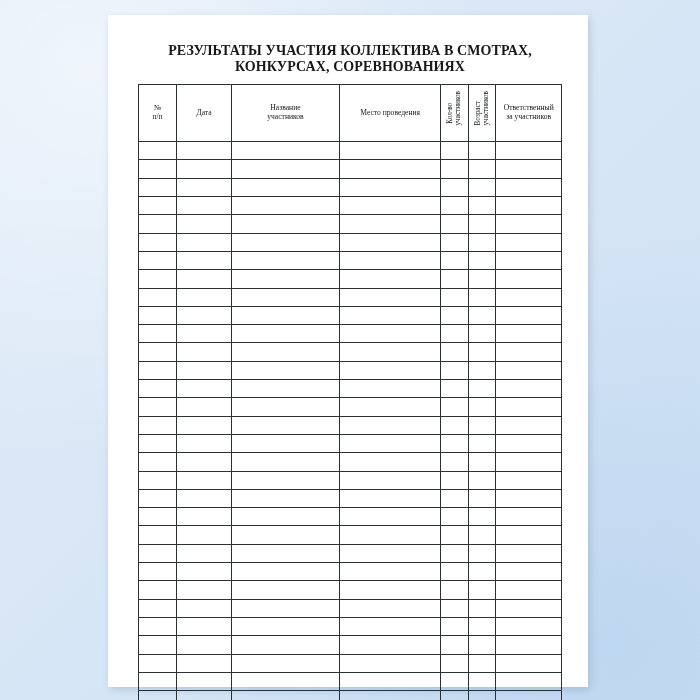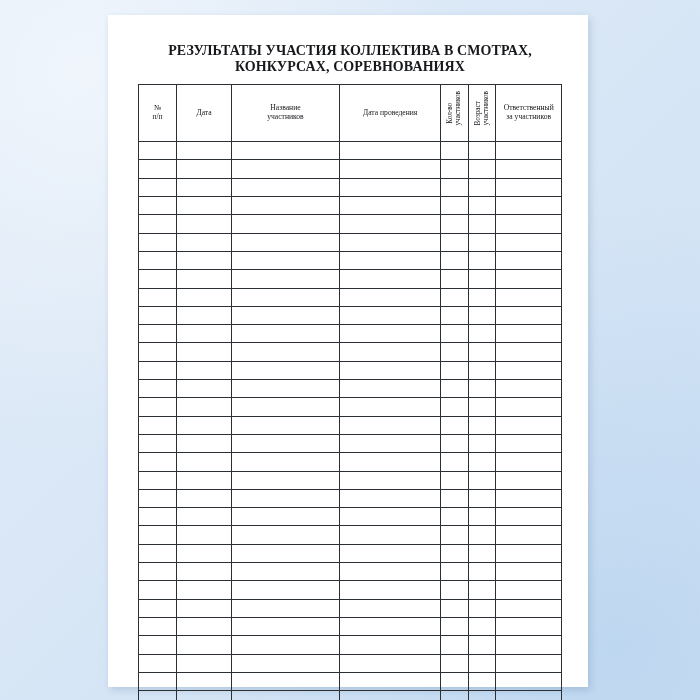--- a/index.html
+++ b/index.html
@@ -137,21 +137,21 @@
               <span>п/п</span>
             </th>
             <th>
               <span>Дата</span>
             </th>
             <th>
               <span>Название</span><br>
               <span>участников</span>
             </th>
             <th>
-              <span>Дата проведения</span>
+              <span>Место проведения</span>
             </th>
             <th class="vert">
               <span class="rot">
                 <span>Кол-во</span><br>
                 <span>участников</span>
               </span>
             </th>
             <th class="vert">
               <span class="rot">
                 <span>Возраст</span><br>

